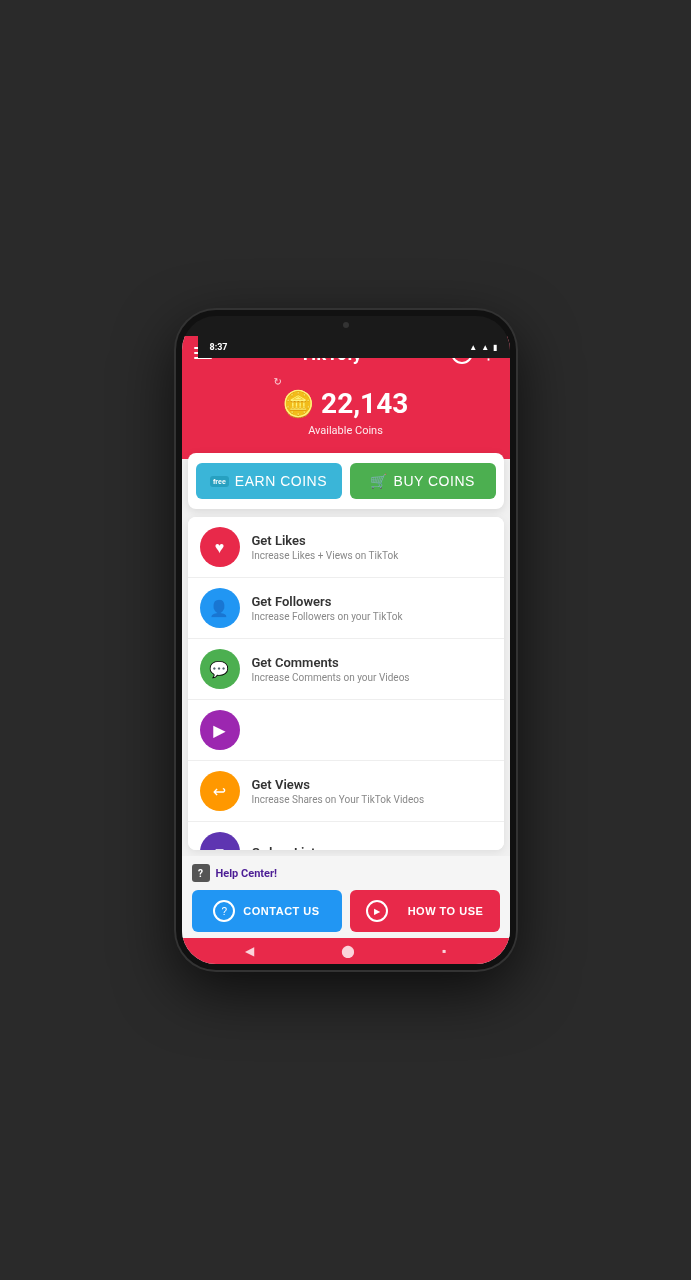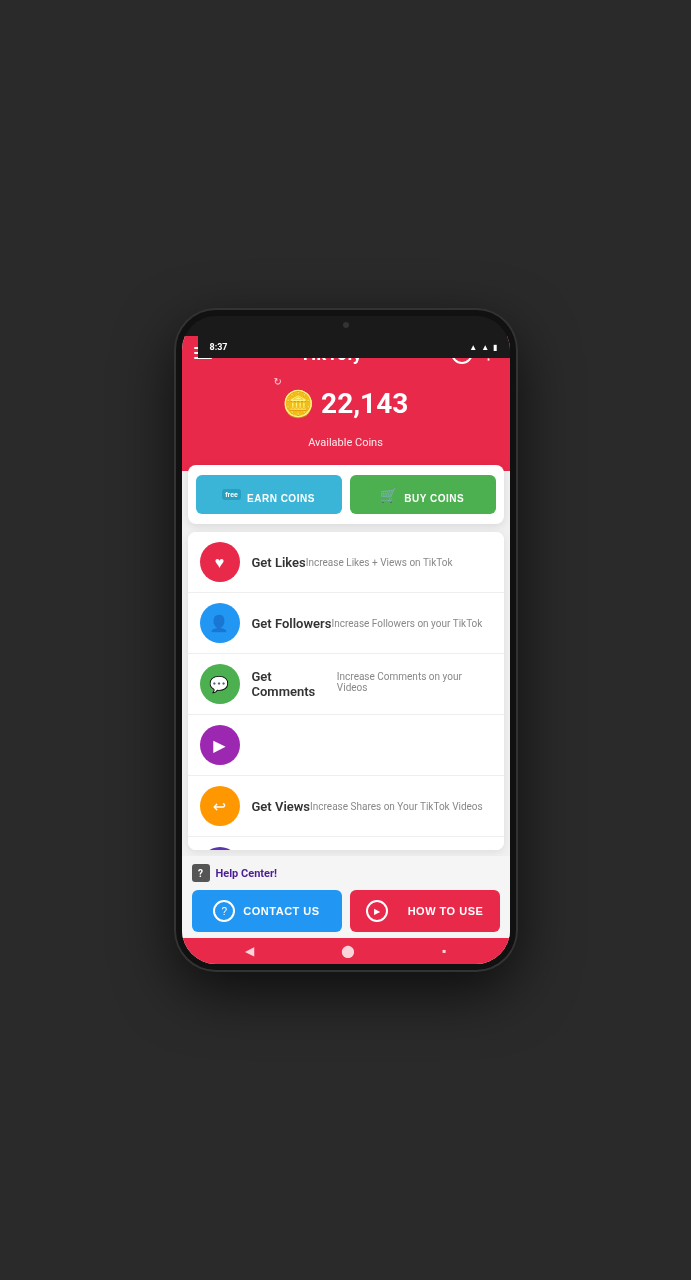--- a/index.html
+++ b/index.html
@@ -180,21 +180,21 @@
     .coins-amount {
       color: white;
       font-size: 28px;
       font-weight: bold;
     }
 
     .coins-label {
       color: rgba(255,255,255,0.9);
       font-size: 11px;
       text-align: center;
-      margin-top: 16px;
+      margin-top: 4px;
     }
 
     
     .action-buttons-card {
       background: white;
       margin: 0 6px;
       border-radius: 8px;
       padding: 10px 8px;
       display: flex;
       gap: 8px;
@@ -223,24 +223,23 @@
       padding: 10px 6px;
       display: flex;
       align-items: center;
       justify-content: center;
       gap: 6px;
       cursor: pointer;
     }
 
     .btn-label {
       color: white;
-      font-size: 10px;
-      font-weight: bold;
+      font-size: 14px;
+      font-weight: normal;
       letter-spacing: 0.5px;
-      margin-top: 8px;
     }
 
     .free-badge {
       background: #27a0c0;
       color: white;
       font-size: 7px;
       padding: 2px 3px;
       border-radius: 3px;
       font-weight: bold;
     }
@@ -288,21 +287,21 @@
     .icon-red { background: #e8294a; }
     .icon-blue { background: #2196f3; }
     .icon-green { background: #4caf50; }
     .icon-purple { background: #9c27b0; }
     .icon-orange { background: #ff9800; }
     .icon-dark-purple { background: #5e35b1; }
 
     .menu-text {
       margin-left: 12px;
       display: flex;
-      flex-direction: row;
+      flex-direction: column;
     }
 
     .menu-title {
       font-size: 13px;
       font-weight: 600;
       color: #333;
     }
 
     .menu-subtitle {
       font-size: 10px;

